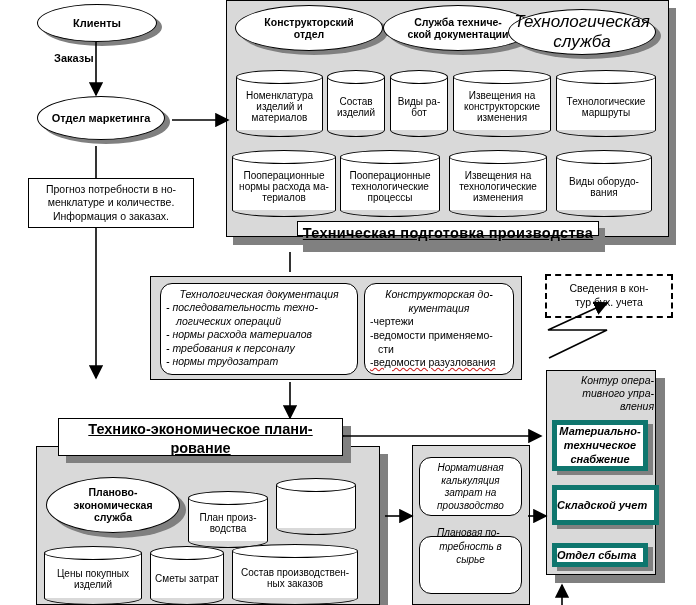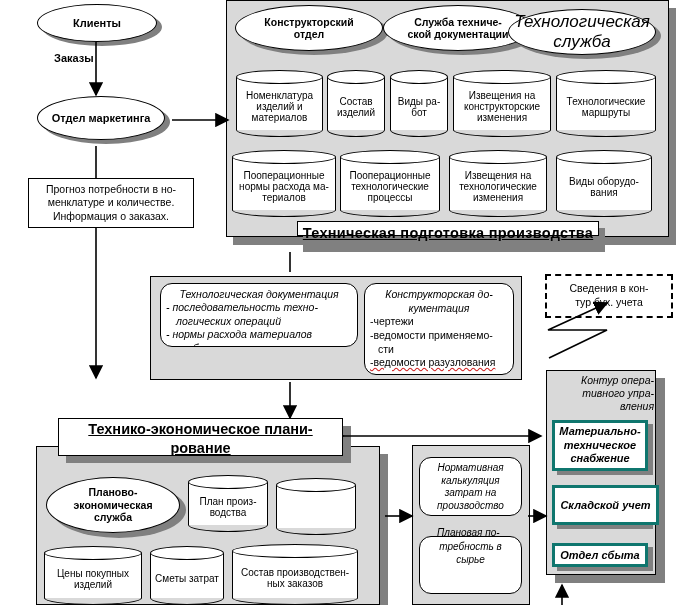--- a/index.html
+++ b/index.html
@@ -146,29 +146,28 @@
   .roundbox .title {
     text-align: center;
     display: block;
   }
   .roundbox .line { display: block; }
 
   
   .contourbox {
     position: absolute;
     background: #ffffff;
-    border: 3px solid #0f766e;
+    border: 5px solid #0f766e;
     box-sizing: border-box;
     font-weight: bold;
     font-style: italic;
     text-align: center;
     color: #000000;
     display: flex;
     align-items: center;
-    justify-content: center;
     z-index: 14;
   }
   .contourbox-shadow {
     position: absolute;
     background: #808080;
     z-index: 13;
   }
   .contour-title {
     position: absolute;
     text-align: right;
@@ -383,21 +382,21 @@
     </div>
   </div>
 
   <div class="panel-shadow" style="left:303px; top:228px; width:302px; height:24px;"></div>
   <div class="boxlabel" style="left:297px; top:221px; width:302px; height:15px; font-size:14.5px; line-height:23px; letter-spacing:0.3px;">
     <u>Техническая подготовка производства</u>
   </div>
 
   <div class="panel" style="left:150px; top:276px; width:372px; height:104px;"></div>
 
-  <div class="roundbox" style="left:160px; top:283px; width:198px; height:64px; font-size:10.5px; line-height:1.28; padding:4px 5px;">
+  <div class="roundbox" style="left:160px; top:283px; width:198px; height:92px; font-size:10.5px; line-height:1.28; padding:4px 5px;">
     <span class="title">Технологическая документация</span>
     <span class="line">- последовательность техно-</span>
     <span class="line" style="padding-left:10px;">логических операций</span>
     <span class="line">- нормы расхода материалов</span>
     <span class="line">- требования к персоналу</span>
     <span class="line">- нормы трудозатрат</span>
   </div>
 
   <div class="roundbox" style="left:364px; top:283px; width:150px; height:92px; font-size:10.5px; line-height:1.3; padding:4px 5px;">
     <span class="title">Конструкторская до-</span>
@@ -422,21 +421,21 @@
     <u>рование</u>
   </div>
 
   <div class="oval-shadow" style="left:52px; top:482px; width:134px; height:56px;"></div>
   <div class="oval" style="left:46px; top:477px; width:134px; height:56px; font-size:10.5px; flex-direction:column; line-height:1.2;">
     <span>Планово-</span>
     <span>экономическая</span>
     <span>служба</span>
   </div>
 
-  <div class="cyl" style="left:188px; top:475px; width:80px; height:57px;">
+  <div class="cyl" style="left:188px; top:491px; width:80px; height:57px;">
     <div class="body"></div>
       <div class="bot2"></div>
       <div class="top"></div>
     <div class="txt" style="font-size:10px;">
       <div>
         <span>План произ-</span><br>
         <span>водства</span>
       </div>
     </div>
   </div>

